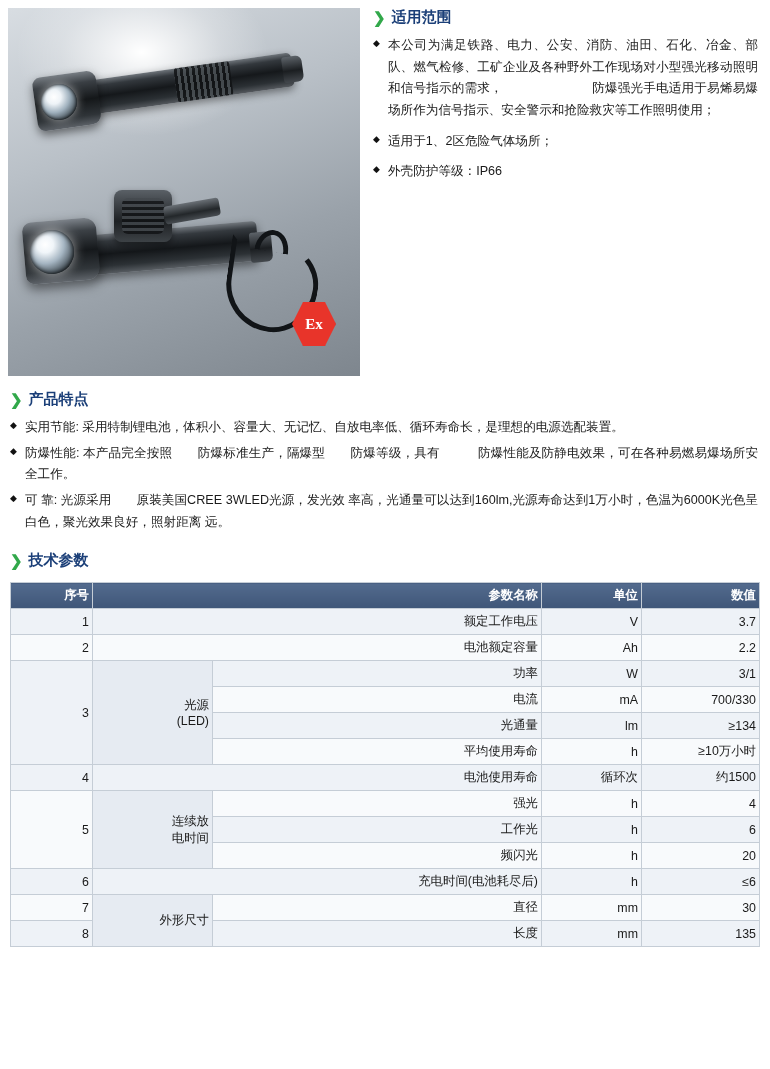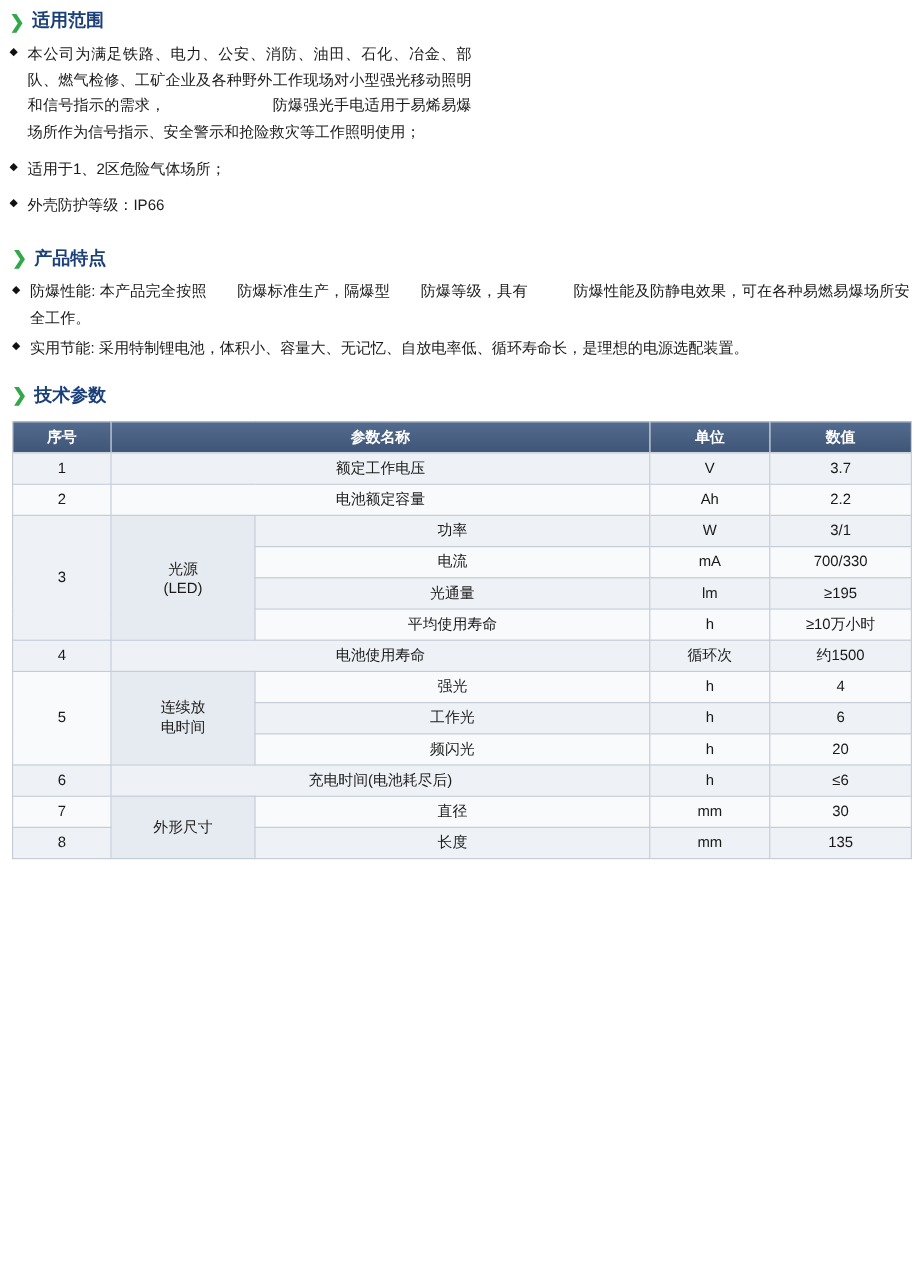--- a/index.html
+++ b/index.html
@@ -168,22 +168,22 @@
 
   
   .block { padding: 14px 12px 0 10px; }
   .feat li { margin-bottom: 4px; line-height: 1.72; }
 
   
   .tbl-wrap { padding: 4px 10px 14px 10px; }
   table { width: 750px; border-collapse: collapse; font-size: 12.4px; }
   th, td {
     border: 1px solid #c5cdd6;
-    text-align: center;
-    padding: 4px 16px;
+    text-align: right;
+    padding: 4px 3px;
     height: 21px;
   }
   thead th {
     background: linear-gradient(180deg,#536b8e,#3f5678);
     color: #fff;
     font-weight: bold;
     height: 24px;
   }
   tbody tr:nth-child(odd) td { background: #eef2f7; }
   tbody tr:nth-child(even) td { background: #f8fafc; }
@@ -193,42 +193,68 @@
   .c-val { width: 118px; }
   .c-g1 { width: 120px; }
 </style>
 </head>
 <body>
 
 <div class="page">
 
   <div class="top">
 
+    <div class="photo-wrap">
+      <div class="photo">
+        <div class="torch1">
+          <div class="t1-body"></div>
+          <div class="t1-rings"></div>
+          <div class="t1-tail"></div>
+          <div class="t1-head">
+            <div class="t1-lens"></div>
+          </div>
+        </div>
+        <div class="torch2">
+          <div class="t2-body"></div>
+          <div class="t2-clamp"></div>
+          <div class="t2-arm"></div>
+          <div class="t2-tail"></div>
+          <div class="t2-head"></div>
+          <div class="t2-lens"></div>
+          <div class="strap"></div>
+          <div class="strap2"></div>
+        </div>
+        <div class="ex-badge">
+          <span>Ex</span>
+        </div>
+      </div>
+    </div>
 
     <div class="right">
       <div class="sec-head green">
         <span class="arrow">❯</span>
         <span>适用范围</span>
       </div>
       <ul class="bullets">
         <li>本公司为满足铁路、电力、公安、消防、油田、石化、冶金、部队、燃气检修、工矿企业及各种野外工作现场对小型强光移动照明和信号指示的需求，　　　　　　　防爆强光手电适用于易烯易爆场所作为信号指示、安全警示和抢险救灾等工作照明使用；</li>
         <li>适用于1、2区危险气体场所；</li>
         <li>外壳防护等级：IP66</li>
       </ul>
     </div>
   </div>
 
   <div class="block">
     <div class="sec-head green">
       <span class="arrow">❯</span>
       <span>产品特点</span>
     </div>
     <ul class="bullets feat">
+      <li>实用节能: 采用特制锂电池，体积小、容量大、无记忆、自放电率低、循环寿命长，是理想的电源选配装置。</li>
       <li>防爆性能: 本产品完全按照　　防爆标准生产，隔爆型　　防爆等级，具有　　　防爆性能及防静电效果，可在各种易燃易爆场所安全工作。</li>
-      <li>实用节能: 采用特制锂电池，体积小、容量大、无记忆、自放电率低、循环寿命长，是理想的电源选配装置。</li>
+      <li>可 靠: 光源采用　　原装美国CREE 3WLED光源，发光效 率高，光通量可以达到160lm,光源寿命达到1万小时，色温为6000K光色呈白色，聚光效果良好，照射距离 远。</li>
     </ul>
   </div>
 
   <div class="block" style="padding-bottom:0;">
     <div class="sec-head green">
       <span class="arrow">❯</span>
       <span>技术参数</span>
     </div>
   </div>
 
@@ -267,21 +293,21 @@
           <td>3/1</td>
         </tr>
         <tr>
           <td>电流</td>
           <td>mA</td>
           <td>700/330</td>
         </tr>
         <tr>
           <td>光通量</td>
           <td>lm</td>
-          <td>≥195</td>
+          <td>≥134</td>
         </tr>
         <tr>
           <td>平均使用寿命</td>
           <td>h</td>
           <td>≥10万小时</td>
         </tr>
 
         <tr>
           <td>4</td>
           <td colspan="2">电池使用寿命</td>

